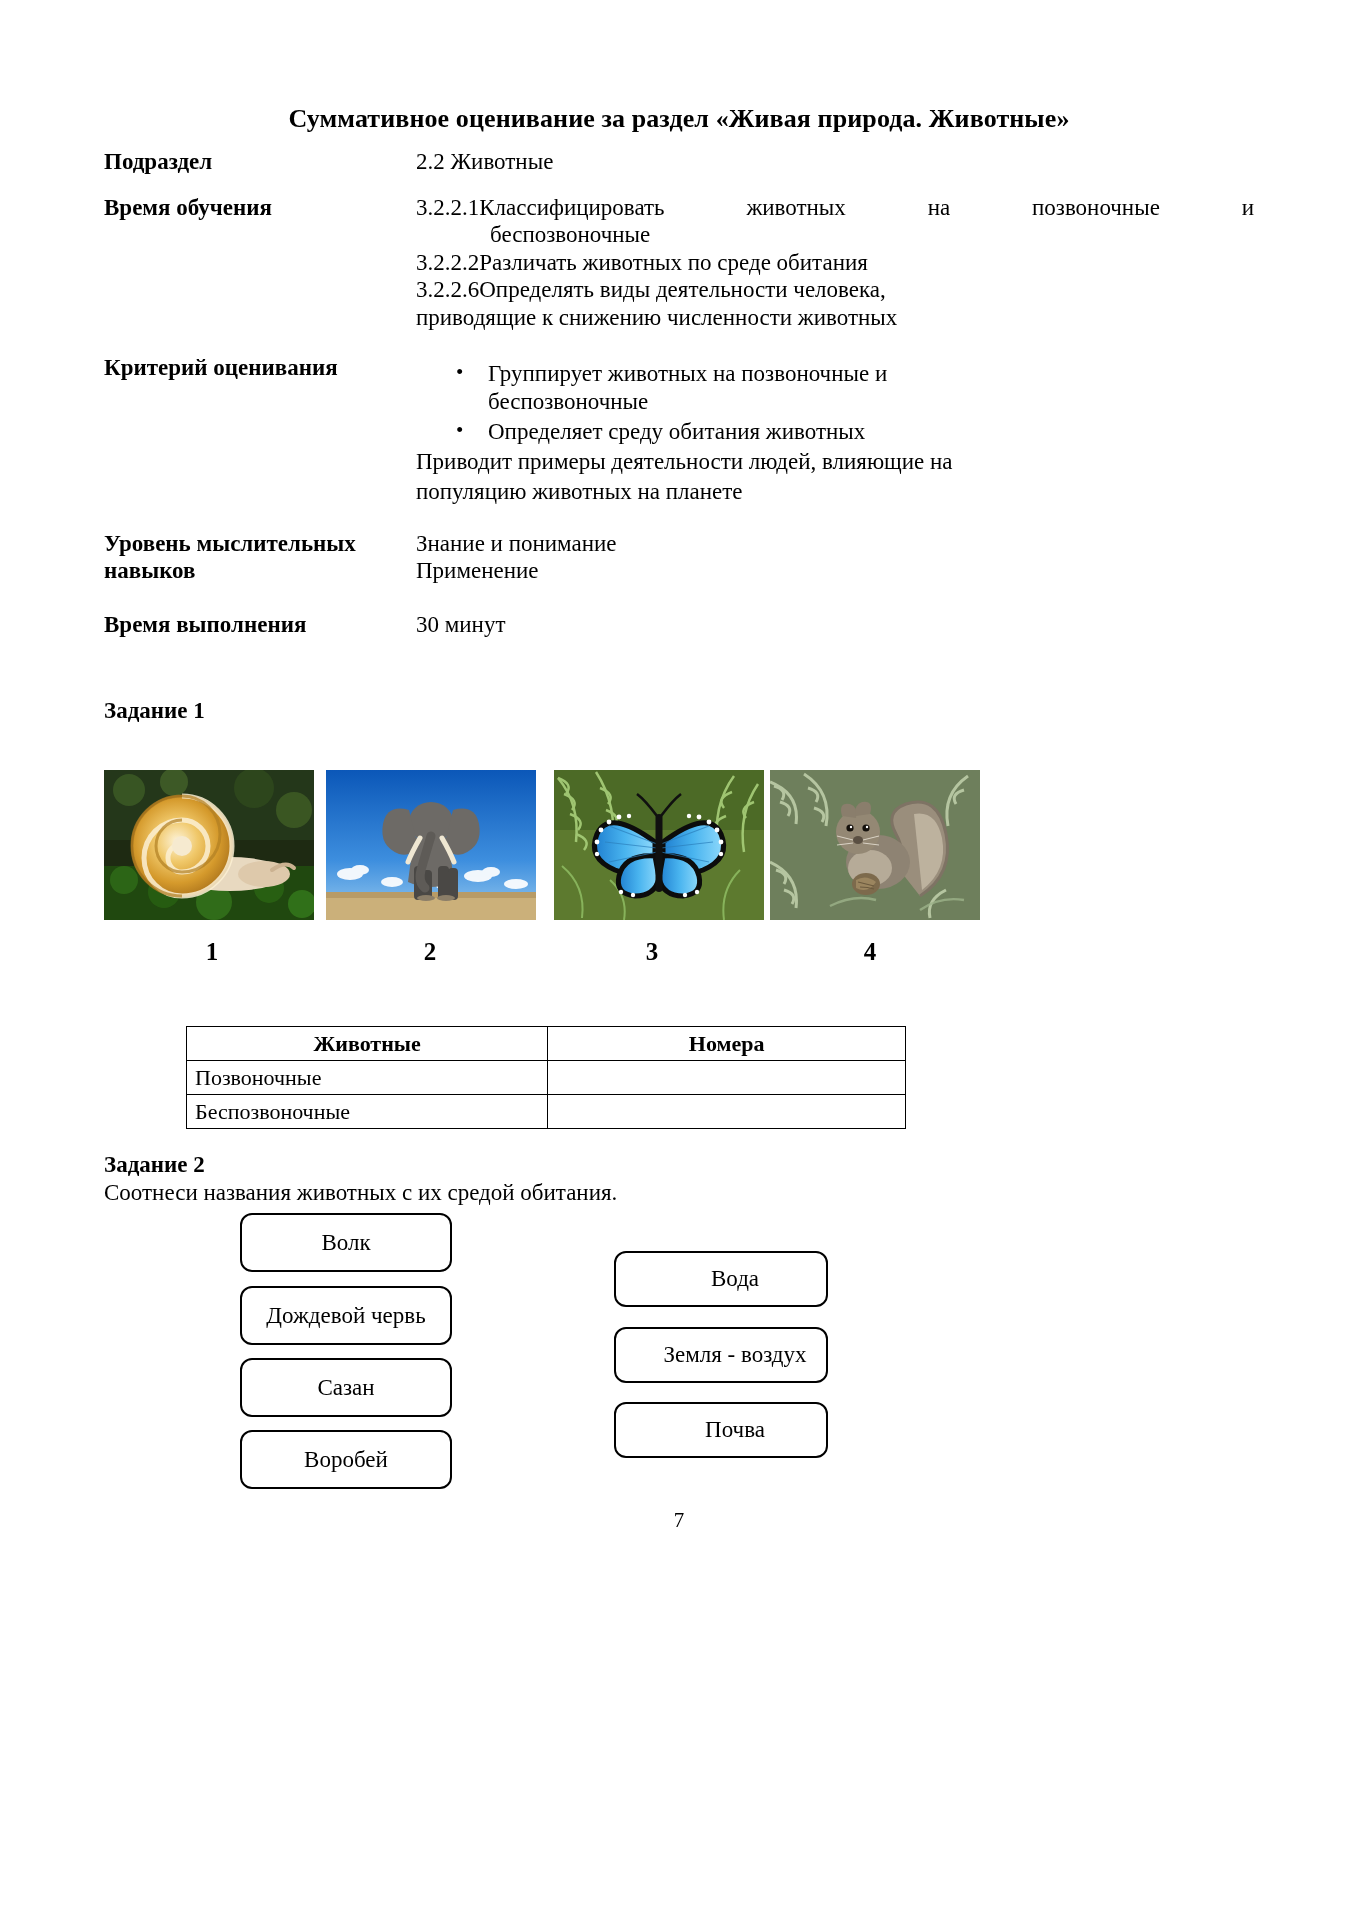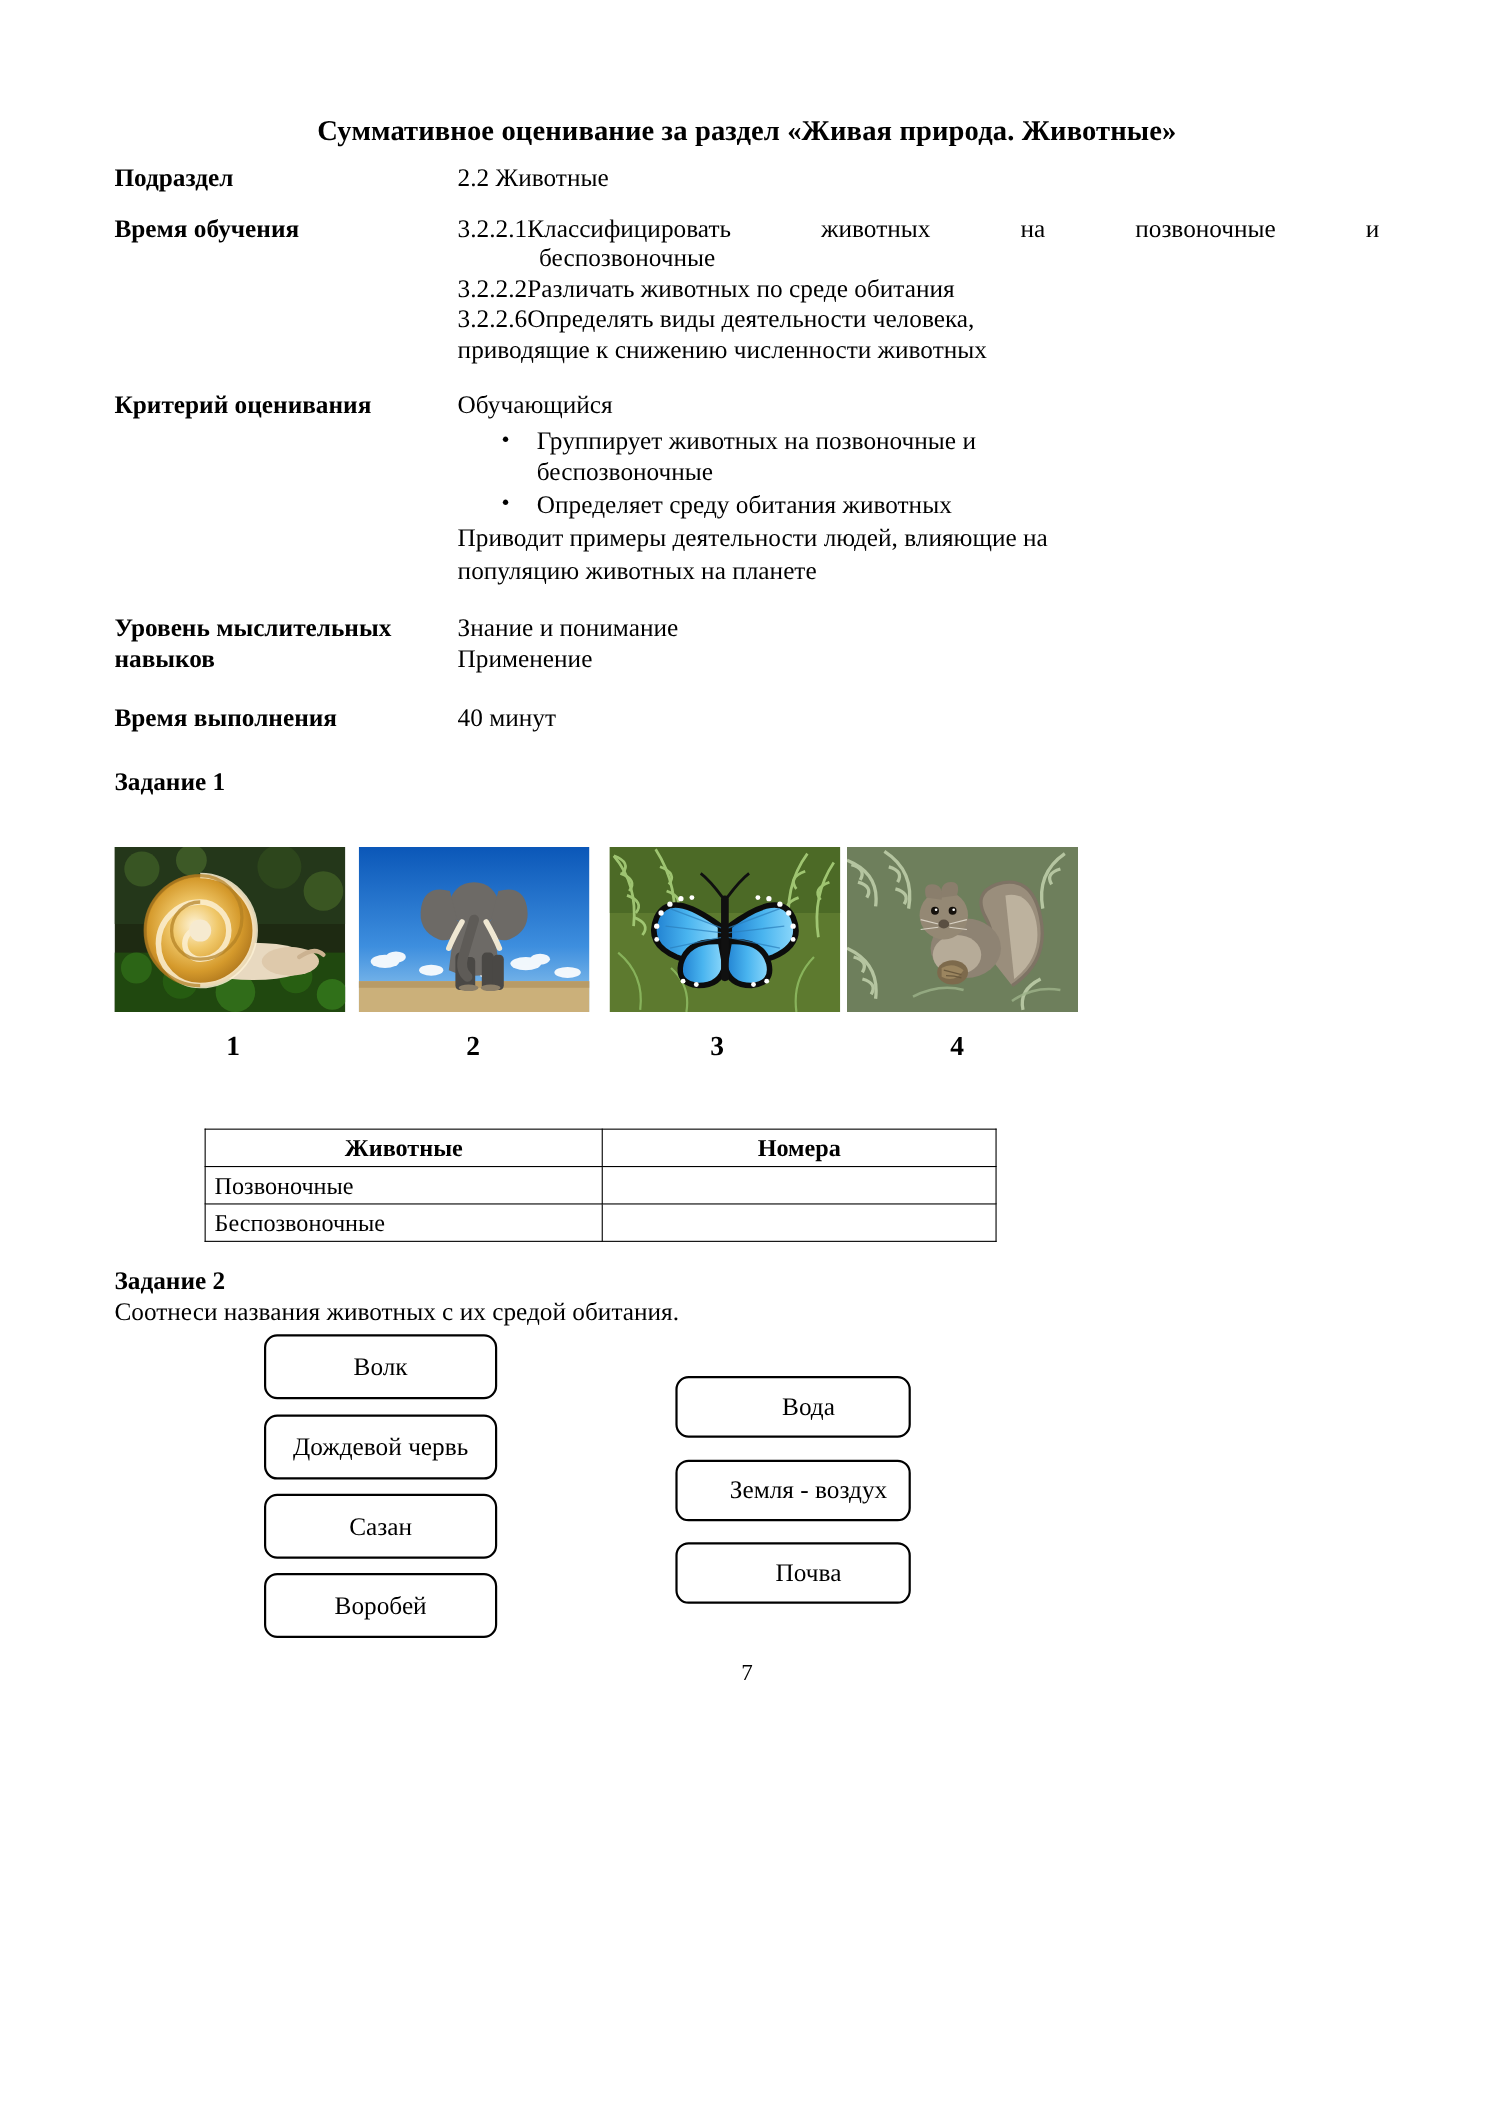--- a/index.html
+++ b/index.html
@@ -136,21 +136,20 @@
           <span class="obj-code">3.2.2.6</span>
           <span class="obj-text">Определять виды деятельности человека,</span>
         </div>
         <div>приводящие к снижению численности животных</div>
       </div>
     </div>
 
     <div class="info-row" style="margin-bottom:24px;">
       <div class="info-label">Критерий оценивания</div>
       <div class="info-value">
-        <div>Обучающийся</div>
         <ul class="crit-list">
           <li>
             <span class="bullet">•</span>
             <span>Группирует животных на позвоночные и</span><br>
             <span>беспозвоночные</span>
           </li>
           <li>
             <span class="bullet">•</span>
             <span>Определяет среду обитания животных</span>
           </li>
@@ -166,21 +165,21 @@
         <div>навыков</div>
       </div>
       <div class="info-value">
         <div>Знание и понимание</div>
         <div>Применение</div>
       </div>
     </div>
 
     <div class="info-row">
       <div class="info-label">Время выполнения</div>
-      <div class="info-value">40 минут</div>
+      <div class="info-value">30 минут</div>
     </div>
 
   </div>
 
   <div class="task-head" style="top:698px;">Задание 1</div>
 
   <div class="photo-strip">
 
     <div class="photo photo-1">
       <svg viewBox="0 0 210 150" preserveAspectRatio="none">

